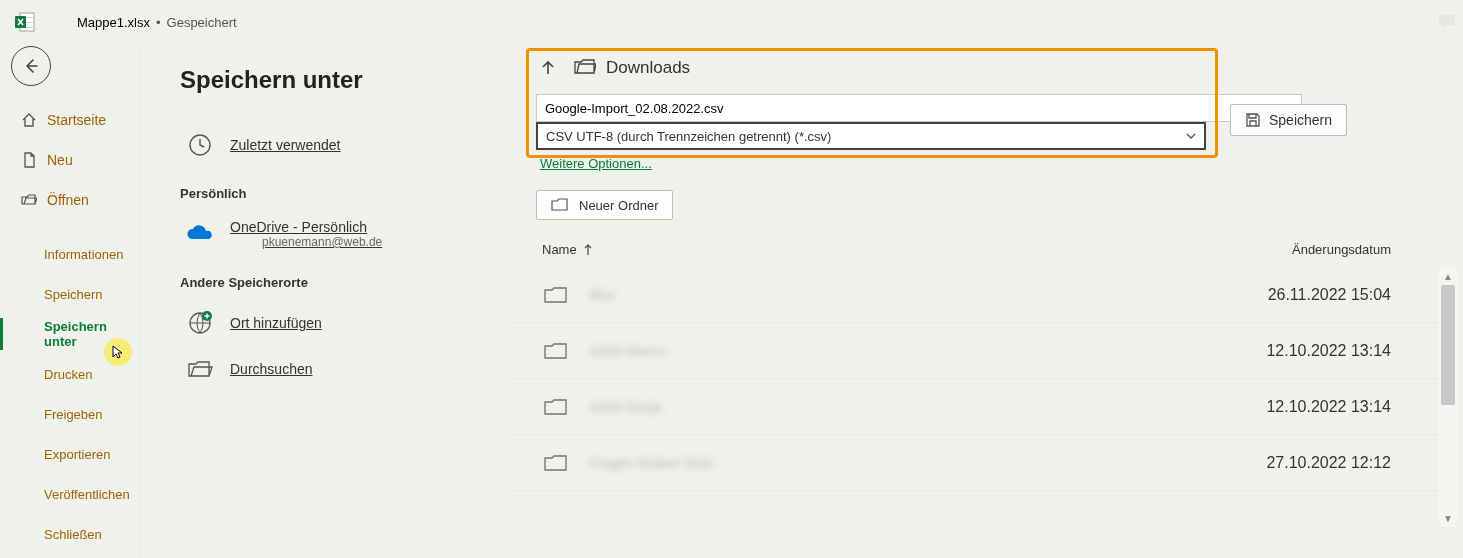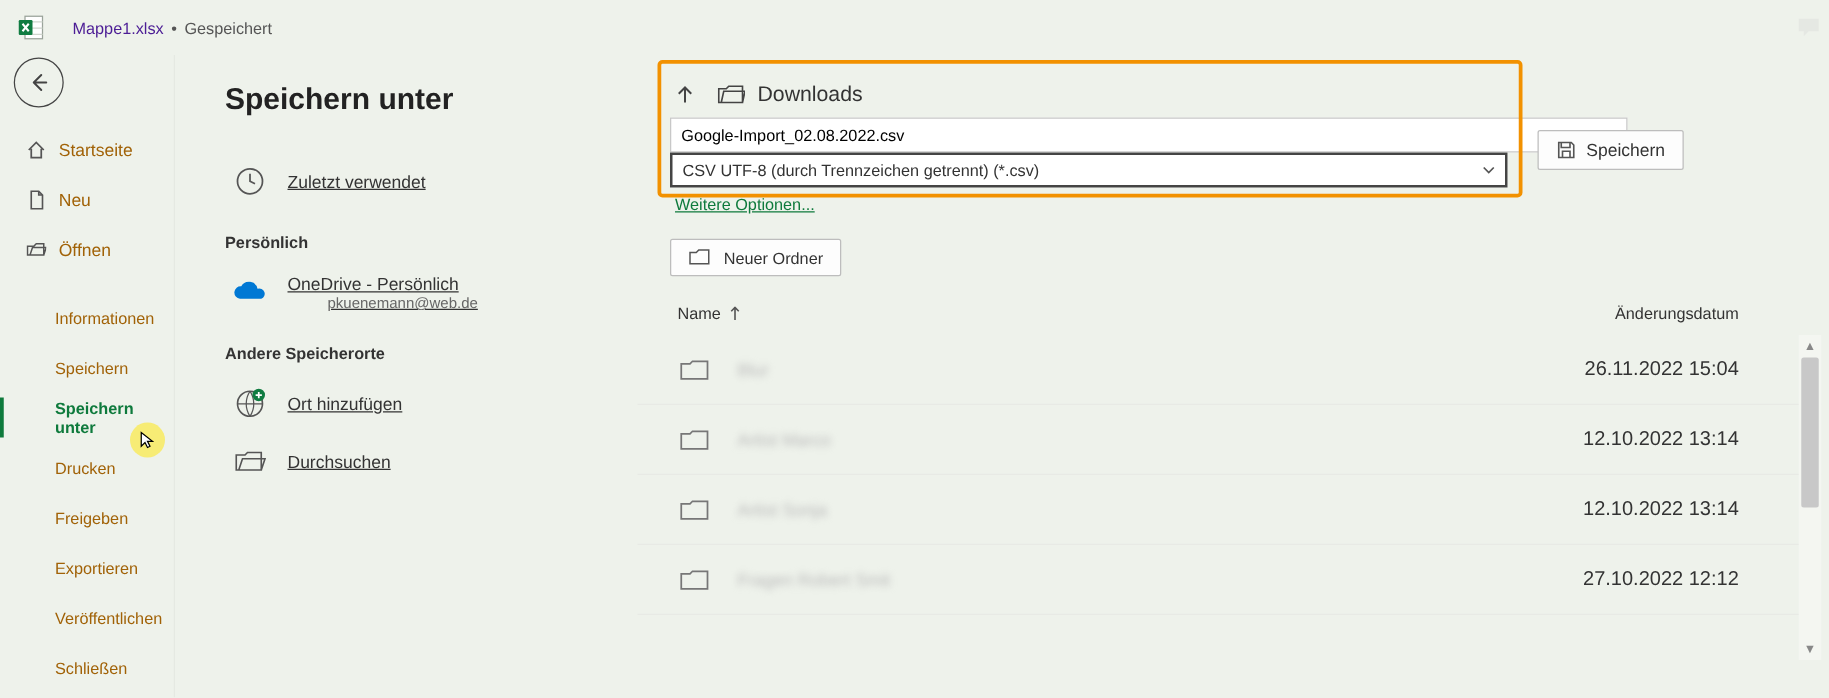--- a/index.html
+++ b/index.html
@@ -1,21 +1,21 @@
 <!DOCTYPE html>
 <html><head>
 <meta charset="utf-8">
 <style>
   * { box-sizing: border-box; margin: 0; padding: 0; font-family: "Segoe UI", Arial, sans-serif; }
   body { width: 1463px; height: 558px; background: #eef2eb; overflow: hidden; position: relative; color: #333; }
 
   
   .titlebar { display: flex; align-items: center; height: 44px; padding-left: 14px; }
   .xl-icon { width: 22px; height: 22px; display: flex; align-items: center; justify-content: center; margin-right: 22px; }
-  .titlebar .file { font-size: 13px; color: #4c1d95; }
+  .titlebar .file { font-size: 13px; color: #000000; margin-left: 19px; }
   .titlebar .sep { margin: 0 6px; font-size: 13px; color: #555; }
   .titlebar .saved { font-size: 13px; color: #555; }
   .speech { position: absolute; right: 4px; top: 10px; width: 24px; height: 24px; display:flex; align-items:center; justify-content:center; opacity:.25;}
 
   
   .columns { display: flex; height: calc(100% - 44px); }
 
   
   .leftnav { width: 140px; background: #eef2eb; padding-top: 2px; border-right: 1px solid #e5e9e2; position: relative; }
   .back-circle { width: 40px; height: 40px; border: 1px solid #444; border-radius: 50%; display: flex; align-items: center; justify-content: center; margin-left: 11px; margin-bottom: 14px; cursor: pointer; }
@@ -32,21 +32,21 @@
   .loc-group-label { font-size: 13px; font-weight: 600; color: #333; margin-top: 18px; margin-bottom: 10px; }
   .loc-item { display: flex; align-items: center; height: 46px; padding-left: 6px; border-radius: 2px; cursor: pointer; text-decoration: underline; }
   .loc-item.selected { background: #f2f4ef; border: 1px solid #bdbdbd; }
   .loc-ic { width: 28px; height: 28px; margin-right: 16px; display:flex; align-items:center; justify-content:center; flex-shrink:0; }
   .loc-label { font-size: 14px; color: #333; }
   .loc-sub { font-size: 12px; color: #666; padding-left: 32px; }
 
   
   .rightcol { flex: 1; padding: 14px 6px 0 0; position: relative; }
   .highlight-box { position: absolute; left: 16px; top: 4px; width: 692px; height: 110px; border: 3px solid #f29100; border-radius: 4px; pointer-events: none; z-index: 5; }
-  .pathrow { display: flex; align-items: center; height: 36px; padding-left: 28px; }
+  .pathrow { display: flex; height: 36px; padding-left: 28px; }
   .pathrow .crumb { font-size: 17px; color: #333; margin-left: 10px; cursor:pointer; }
   .filename-row { display: flex; align-items: center; padding-left: 26px; margin-top: 0px; }
   .filename-input { width: 766px; height: 28px; border: 1px solid #c8c8c8; background: #fff; padding: 0 8px; font-size: 13px; }
   .filetype-row { display: flex; align-items: center; padding-left: 26px; margin-top: 0; }
   .filetype-select { width: 670px; height: 28px; border: 2px solid #444; background: #fff; padding: 0 8px; font-size: 13px; display:flex; align-items:center; justify-content:space-between; cursor:pointer; }
   .more-opts { display:inline-block; margin: 6px 0 0 30px; font-size: 13px; color: #0e7a3c; text-decoration: underline; cursor:pointer; }
   .save-btn { position: absolute; left: 720px; top: 60px; height: 32px; border: 1px solid #bdbdbd; background: #fdfdfd; border-radius: 2px; display:flex; align-items:center; padding: 0 14px; font-size: 14px; cursor:pointer; }
   .save-btn .ic { margin-right: 8px; }
 
   .newfolder-row { padding-left: 26px; margin-top: 18px; }

